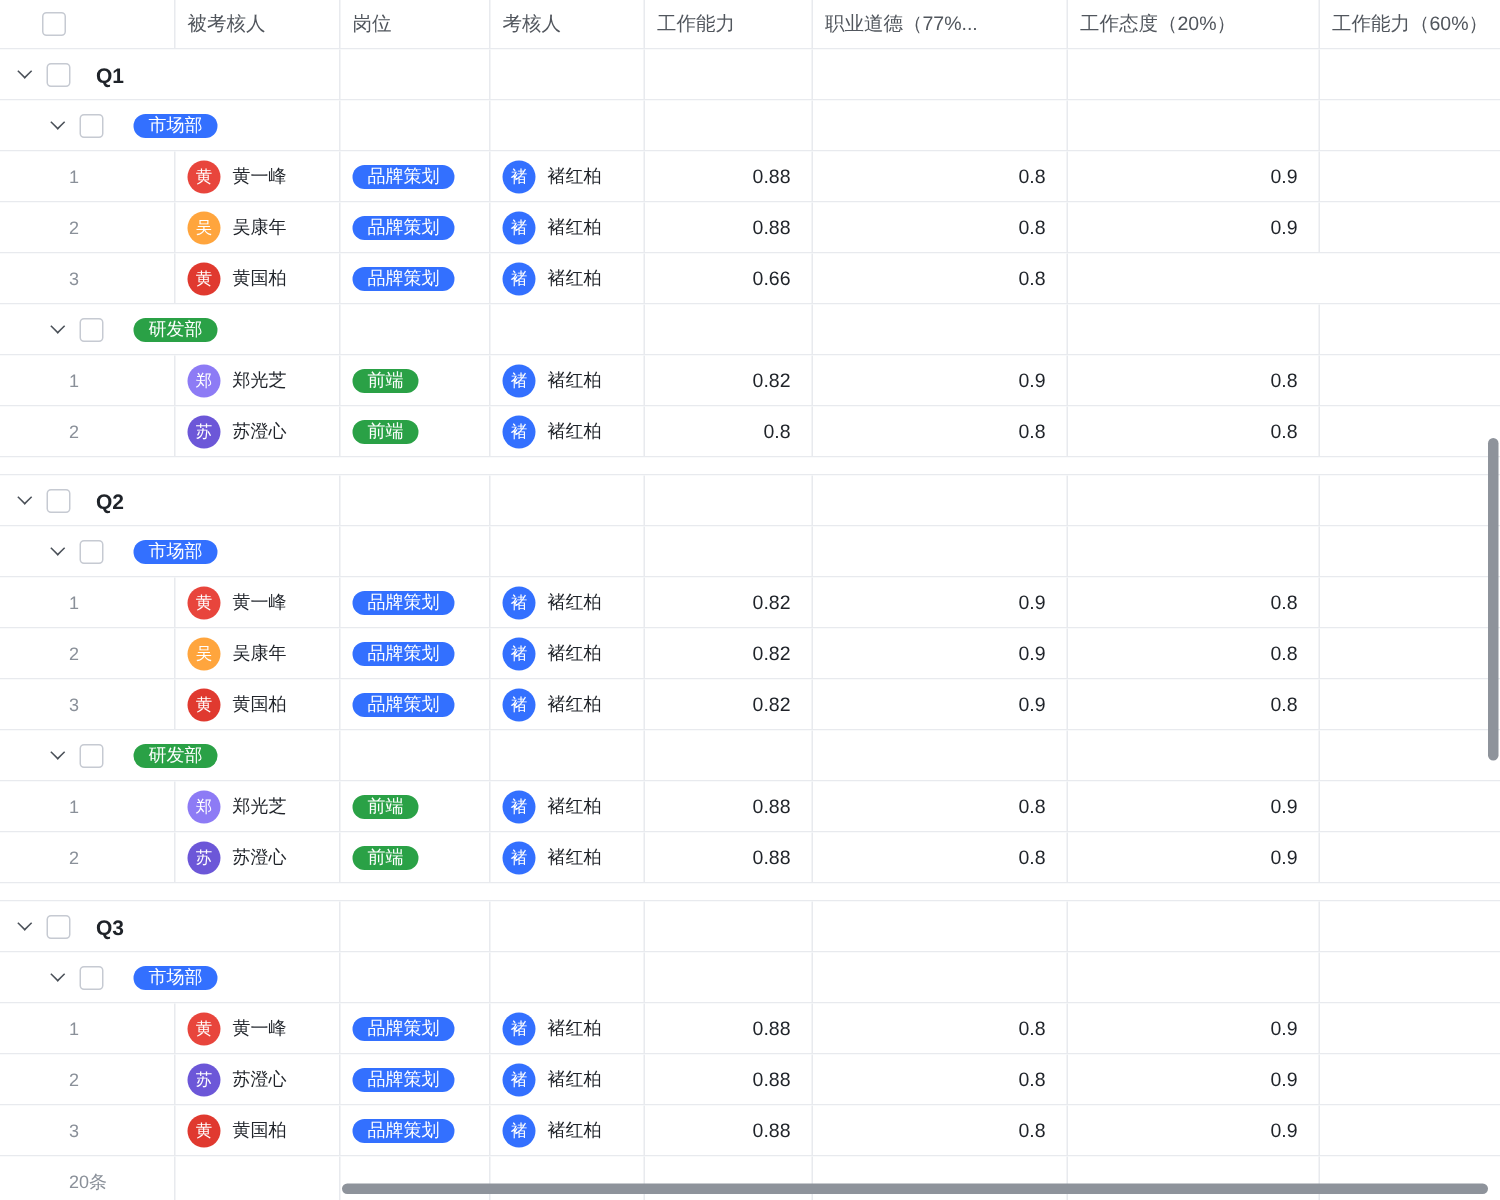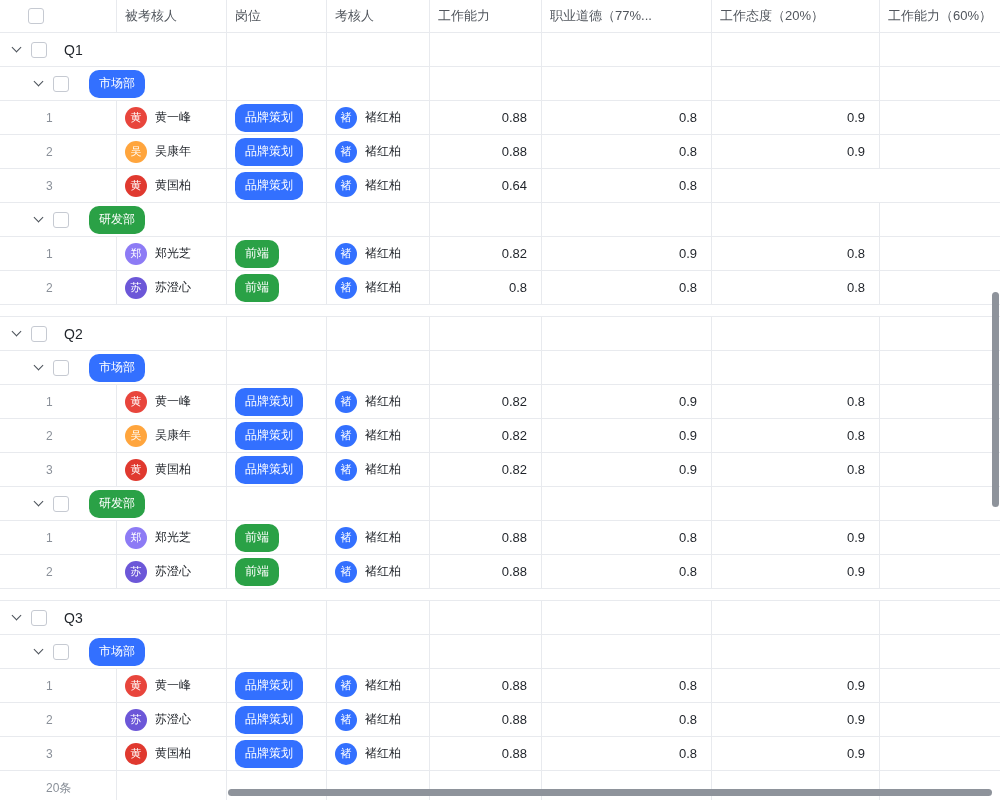--- a/index.html
+++ b/index.html
@@ -14,22 +14,22 @@
         padding:0 8px;overflow:hidden;white-space:nowrap;min-width:0}
   .cell:last-child{border-right:0}
   .row.header .cell{color:#51565d;font-size:13px}
   .row.header .cell.c0{padding-left:28px}
   .cb{width:14px;height:14px;border:1px solid #c6cad2;border-radius:3px;background:#fff;flex:none}
   .chev{width:13px;height:13px;margin-right:8px;flex:none;display:flex;align-items:center;justify-content:center;cursor:pointer}
   .chev::before{content:"";width:6px;height:6px;border-right:1.6px solid #4a5058;border-bottom:1.6px solid #4a5058;
                 transform:rotate(45deg);margin-top:-4px}
   .cell.first{padding-left:10px}
   .cell.first.indent{padding-left:32px}
-  .qlabel{margin-left:17px;font-size:14px;font-weight:400;color:#1f2329}
-  .pill{display:inline-flex;align-items:center;height:28px;padding:0 10px;border-radius:10px;
+  .qlabel{margin-left:17px;font-size:14px;font-weight:700;color:#1f2329}
+  .pill{display:inline-flex;align-items:center;height:16px;padding:0 10px;border-radius:10px;
         color:#fff;font-size:12px;flex:none}
   .cell.first .pill{margin-left:20px}
   .cell.c0{padding-left:46px}
   .rownum{font-size:12px;color:#8a9099}
   .avatar{width:22px;height:22px;border-radius:50%;color:#fff;font-size:11px;display:flex;
           align-items:center;justify-content:center;margin-right:8px;flex:none}
   .pname{font-size:12px;color:#1f2329}
   .cell.num{justify-content:flex-end;padding-right:14px;font-size:13px;color:#1f2329}
   .spacer{height:12px;box-sizing:border-box;border-bottom:1px solid #e8eaee;background:#fff}
   .row.footer .cell.c0{color:#8a9099;font-size:12px}
@@ -130,21 +130,21 @@
           <span class="avatar" style="background: rgb(224, 57, 47);">黄</span>
           <span class="pname">黄国柏</span>
         </div>
         <div class="cell">
           <span class="pill" style="background: rgb(51, 112, 255);">品牌策划</span>
         </div>
         <div class="cell">
           <span class="avatar" style="background: rgb(51, 112, 255);">褚</span>
           <span class="pname">褚红柏</span>
         </div>
-        <div class="cell num">0.64</div>
+        <div class="cell num">0.66</div>
         <div class="cell num">0.8</div>
         <div class="cell"></div>
       </div>
       <div class="row grp">
         <div class="cell first indent">
           <span class="chev"></span>
           <span class="cb"></span>
           <span class="pill" style="background: rgb(42, 161, 70);">研发部</span>
         </div>
         <div class="cell"></div>

